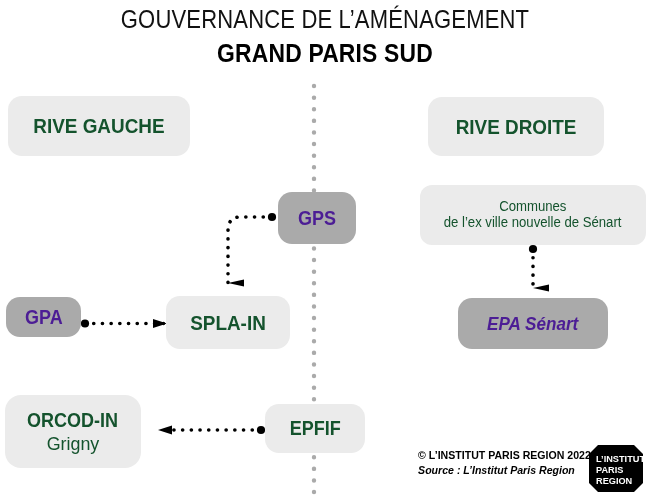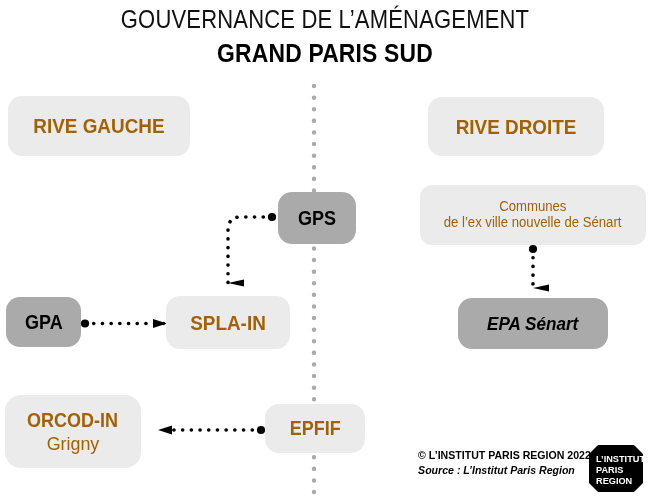--- a/index.html
+++ b/index.html
@@ -53,22 +53,22 @@
     position: absolute;
     box-sizing: border-box;
     display: flex;
     flex-direction: column;
     align-items: center;
     justify-content: center;
     text-align: center;
     border-radius: 14px;
     line-height: 1.12;
   }
-  .box.light { background: #ebebeb; color: #a16207; }
-  .box.dark  { background: #aaaaaa; color: #000000; }
+  .box.light { background: #ebebeb; color: #14532d; }
+  .box.dark  { background: #aaaaaa; color: #4c1d95; }
 
   .lbl-bold {
     font-weight: 700;
     transform: scaleX(0.90);
     white-space: nowrap;
   }
   .lbl-reg {
     font-weight: 400;
     transform: scaleX(0.94);
     white-space: nowrap;
@@ -80,21 +80,21 @@
 
   #box-rive-droite { left: 428px; top: 97px;  width: 176px; height: 59px; }
   #box-rive-droite .lbl-bold { font-size: 21px; }
 
   #box-communes    { left: 420px; top: 185px; width: 226px; height: 60px; border-radius: 12px; }
   #box-communes .lbl-reg { font-size: 14px; }
 
   #box-gps         { left: 278px; top: 192px; width: 78px;  height: 52px; }
   #box-gps .lbl-bold { font-size: 20px; }
 
-  #box-gpa         { left: 6px;   top: 297px; width: 75px;  height: 50px; }
+  #box-gpa         { left: 6px;   top: 297px; width: 75px;  height: 40px; }
   #box-gpa .lbl-bold { font-size: 20px; }
 
   #box-spla        { left: 166px; top: 296px; width: 124px; height: 53px; }
   #box-spla .lbl-bold { font-size: 21px; }
 
   #box-epa         { left: 458px; top: 298px; width: 150px; height: 51px; font-style: italic; }
   #box-epa .lbl-bold { font-size: 19px; }
 
   #box-orcod       { left: 5px;   top: 395px; width: 136px; height: 73px; border-radius: 16px; }
   #box-orcod .lbl-bold { font-size: 20px; }

